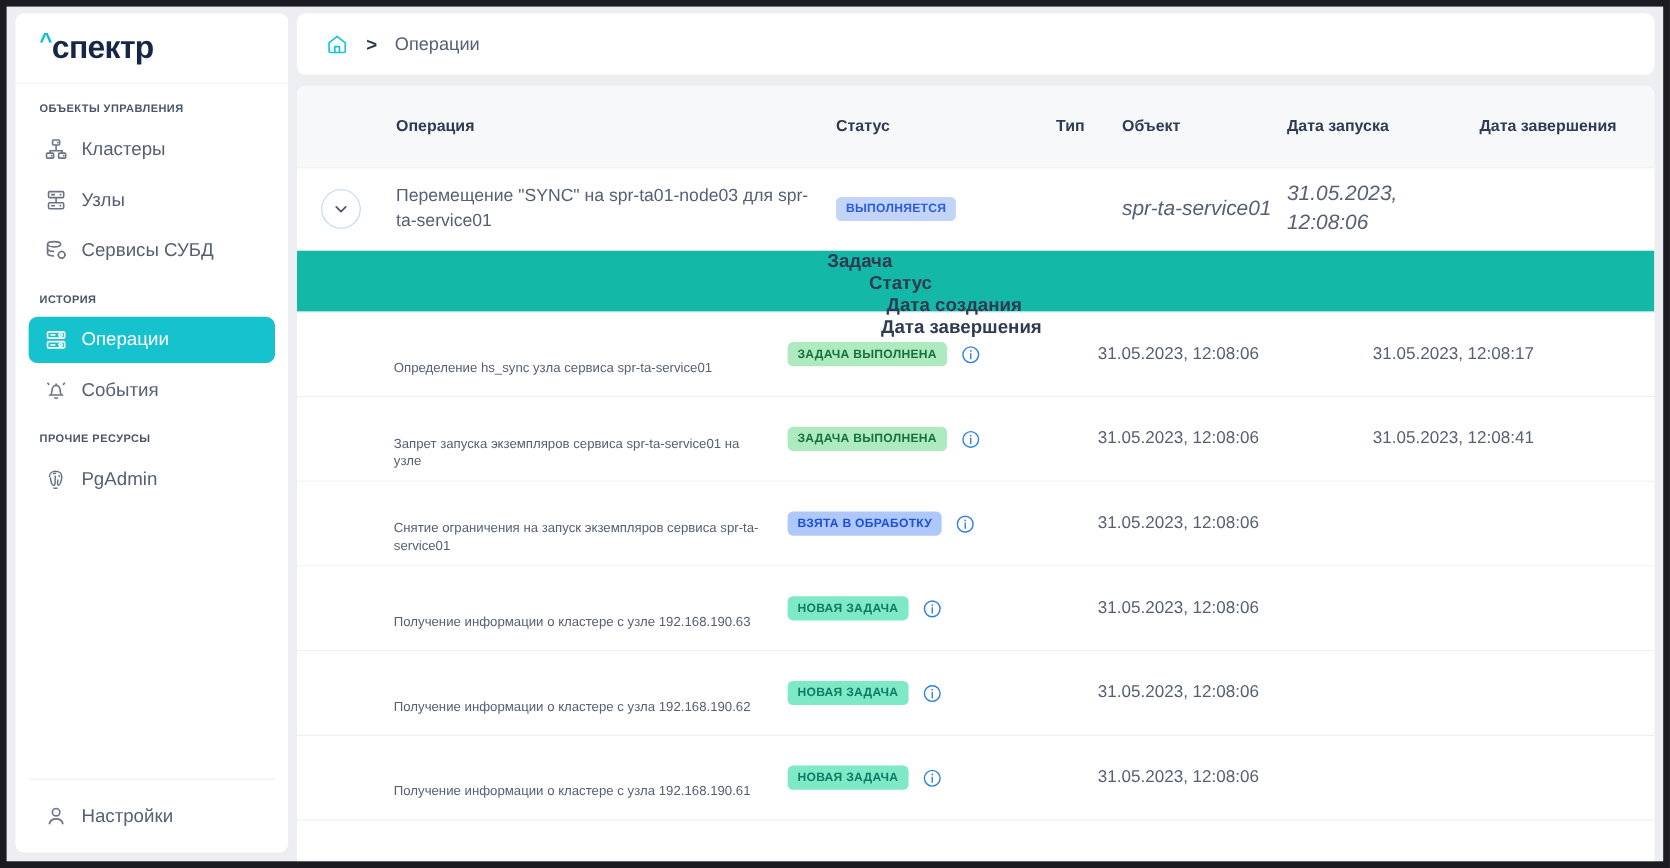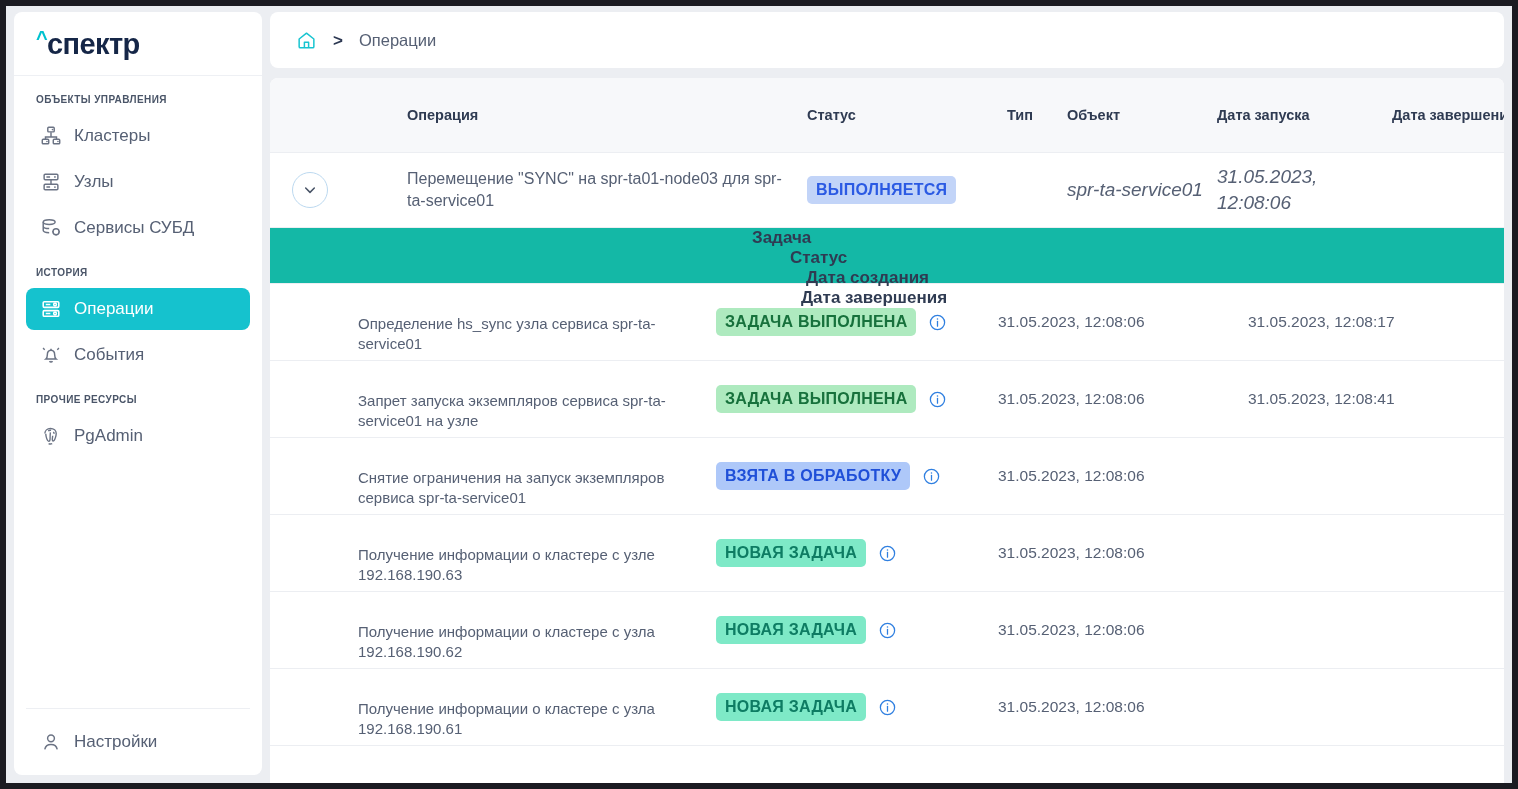--- a/index.html
+++ b/index.html
@@ -107,21 +107,21 @@
   }
   .op-row {
     display: flex; align-items: center;
     min-height: 76px;
     border-top: 1px solid #eceef2;
     border-bottom: 1px solid #eceef2;
     padding-left: 14px;
     background: #fff;
   }
   .c-toggle { width: 76px; flex: none; display: flex; justify-content: flex-start; padding-left: 8px; }
-  .c-op     { width: 400px; flex: none; padding-right: 12px; margin-left: 47px; }
+  .c-op     { width: 400px; flex: none; padding-right: 12px; }
   .c-status { width: 200px; flex: none; }
   .c-type   { width: 60px;  flex: none; }
   .c-obj    { width: 150px; flex: none; }
   .c-start  { width: 175px; flex: none; }
   .c-end    { width: 180px; flex: none; }
 
   .toggle-btn {
     width: 36px; height: 36px; border-radius: 50%;
     border: 1px solid #bcd9f0; background: #fff;
     display: flex; align-items: center; justify-content: center;
@@ -145,27 +145,27 @@
     display: flex; align-items: center;
     min-height: 77px;
     border-bottom: 1px solid #eceef2;
     padding-left: 88px;
     background: #fff;
   }
   .t-task   { width: 358px; flex: none; padding-right: 16px; }
   .t-status { width: 282px; flex: none; display: flex; align-items: center; gap: 12px; }
   .t-created{ width: 250px; flex: none; }
   .t-done   { width: 260px; flex: none; }
-  .task-title { color: #566074; font-size: 15px; line-height: 1.35; margin-top: 24px; }
+  .task-title { color: #566074; font-size: 12px; line-height: 1.35; margin-top: 24px; }
   .task-date  { color: #566074; font-size: 15.5px; }
 
   
   .badge {
     display: inline-block;
-    font-size: 16px; font-weight: bold; letter-spacing: 0.25px;
+    font-size: 11px; font-weight: bold; letter-spacing: 0.25px;
     padding: 5px 9px; border-radius: 5px; white-space: nowrap;
   }
   .badge.running  { background: #c2d4f8; color: #2b5ae3; }
   .badge.done     { background: #aeeabf; color: #17713c; }
   .badge.progress { background: #aec8f9; color: #1f4fd8; }
   .badge.new      { background: #7ee9c7; color: #0e7c63; }
 
   .info-icon { cursor: pointer; flex: none; }
   .info-icon svg { display: block; }
 </style>

